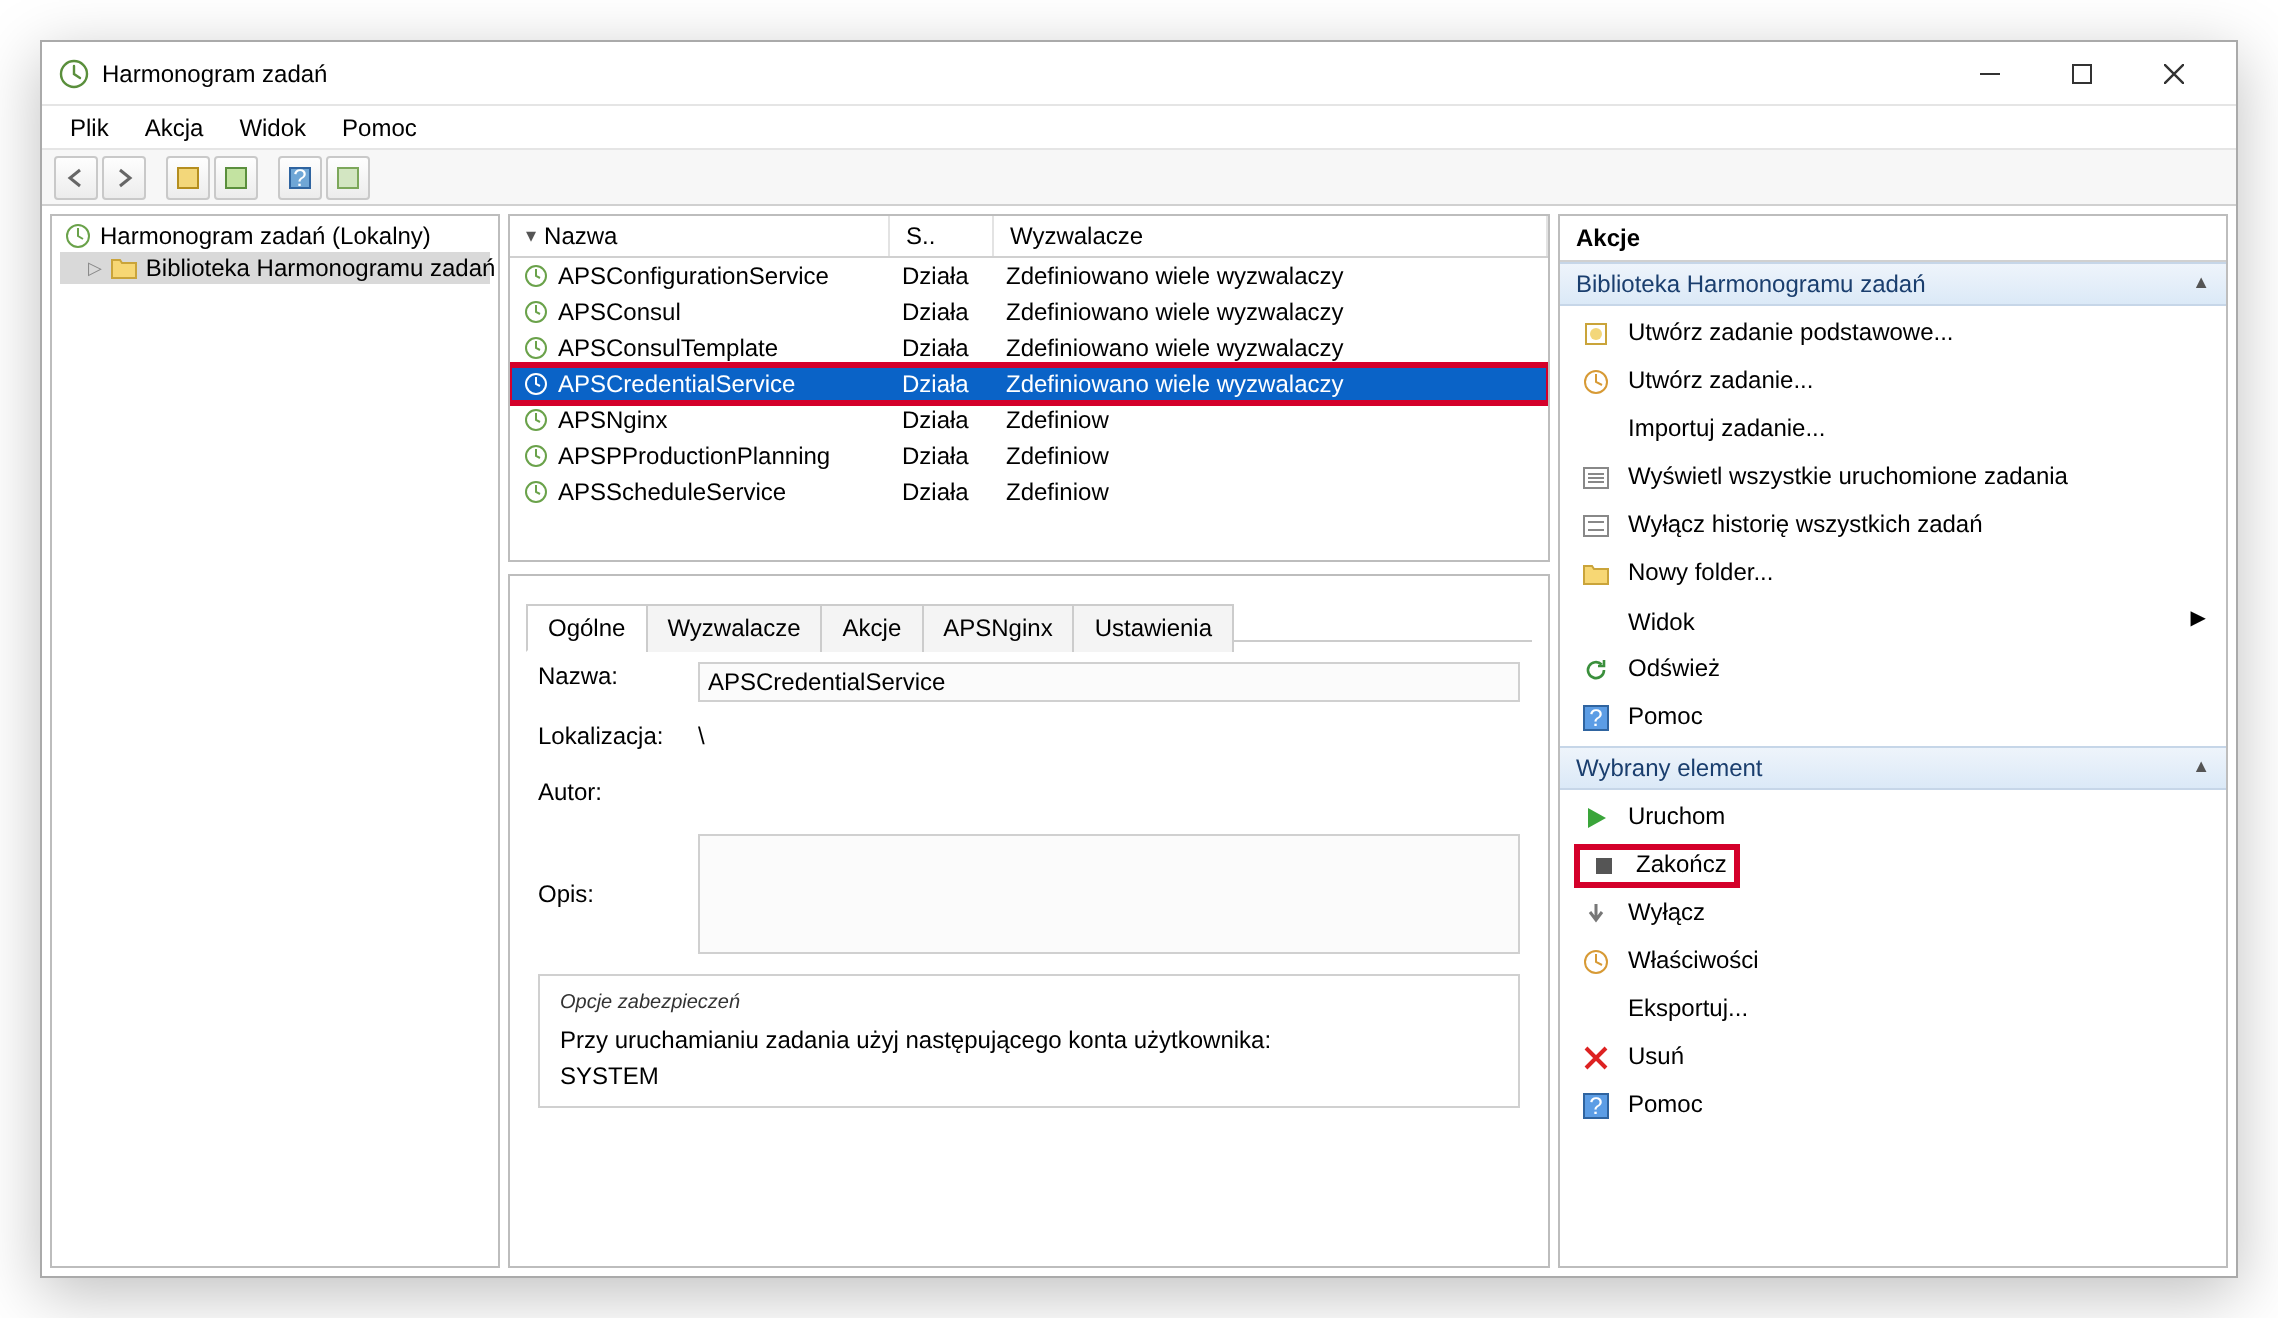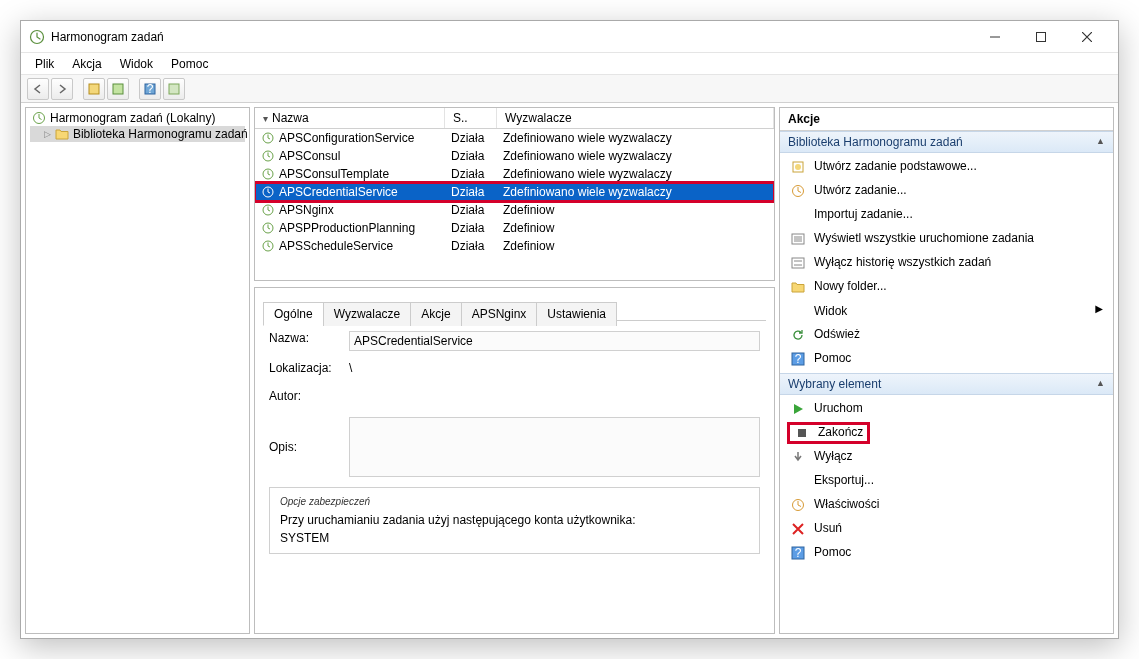--- a/index.html
+++ b/index.html
@@ -429,34 +429,34 @@
           </div>
         <div class="action-item">
             <span class="aicon">
               <svg width="12" height="12">
                 <path d="M6 1v7M3 5l3 4 3-4" fill="none" stroke="#777" stroke-width="1.5"></path>
               </svg>
             </span>
             <span>Wyłącz</span>
           </div>
         <div class="action-item">
+            <span class="aicon">
+              <svg width="14" height="14">
+                <circle cx="7" cy="7" r="5.5" fill="none" stroke="#d79a35"></circle>
+                <path d="M7 3v4l3 1.5" stroke="#d79a35" fill="none"></path>
+              </svg>
+            </span>
+            <span>Właściwości</span>
+          </div>
+        <div class="action-item">
             <span class="aicon"></span>
             <span>Eksportuj...</span>
           </div>
         <div class="action-item">
             <span class="aicon">
-              <svg width="14" height="14">
-                <circle cx="7" cy="7" r="5.5" fill="none" stroke="#d79a35"></circle>
-                <path d="M7 3v4l3 1.5" stroke="#d79a35" fill="none"></path>
-              </svg>
-            </span>
-            <span>Właściwości</span>
-          </div>
-        <div class="action-item">
-            <span class="aicon">
               <svg width="12" height="12">
                 <path d="M1 1l10 10M11 1L1 11" stroke="#d22" stroke-width="2"></path>
               </svg>
             </span>
             <span>Usuń</span>
           </div>
         <div class="action-item">
             <span class="aicon">
               <svg width="14" height="14">
                 <rect x="1" y="1" width="12" height="12" fill="#5c9de5" stroke="#2f64a0"></rect>

